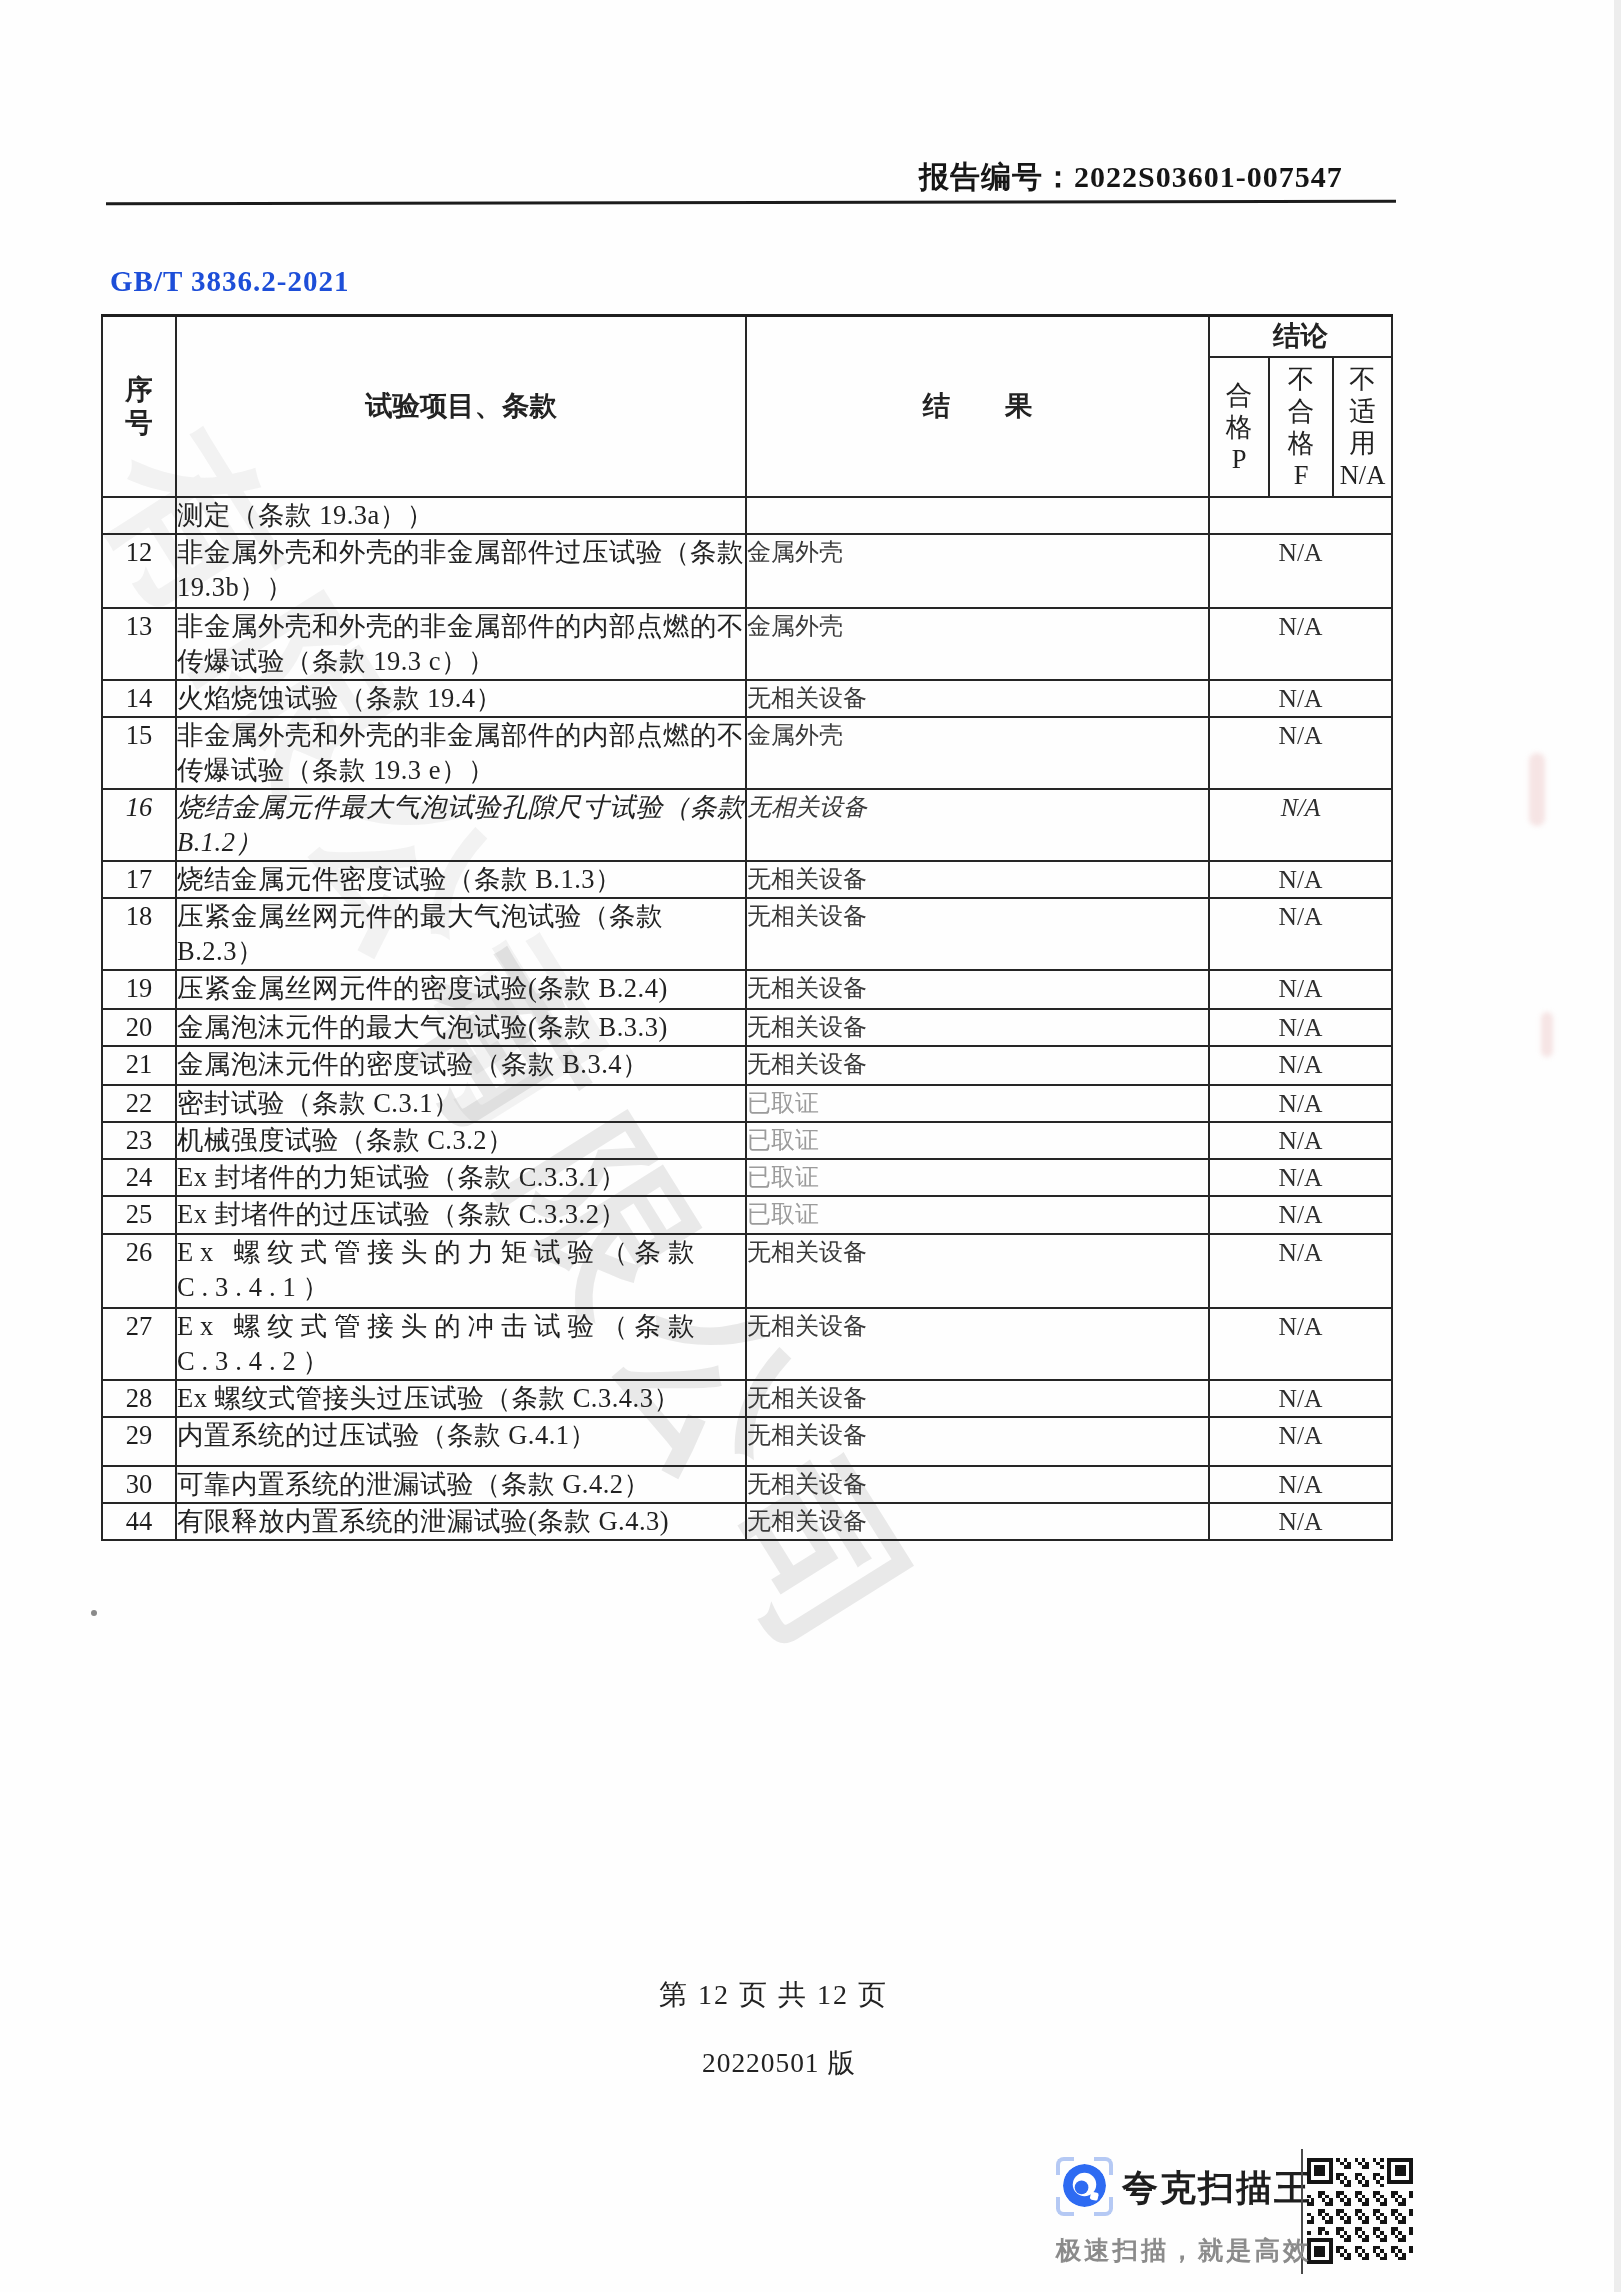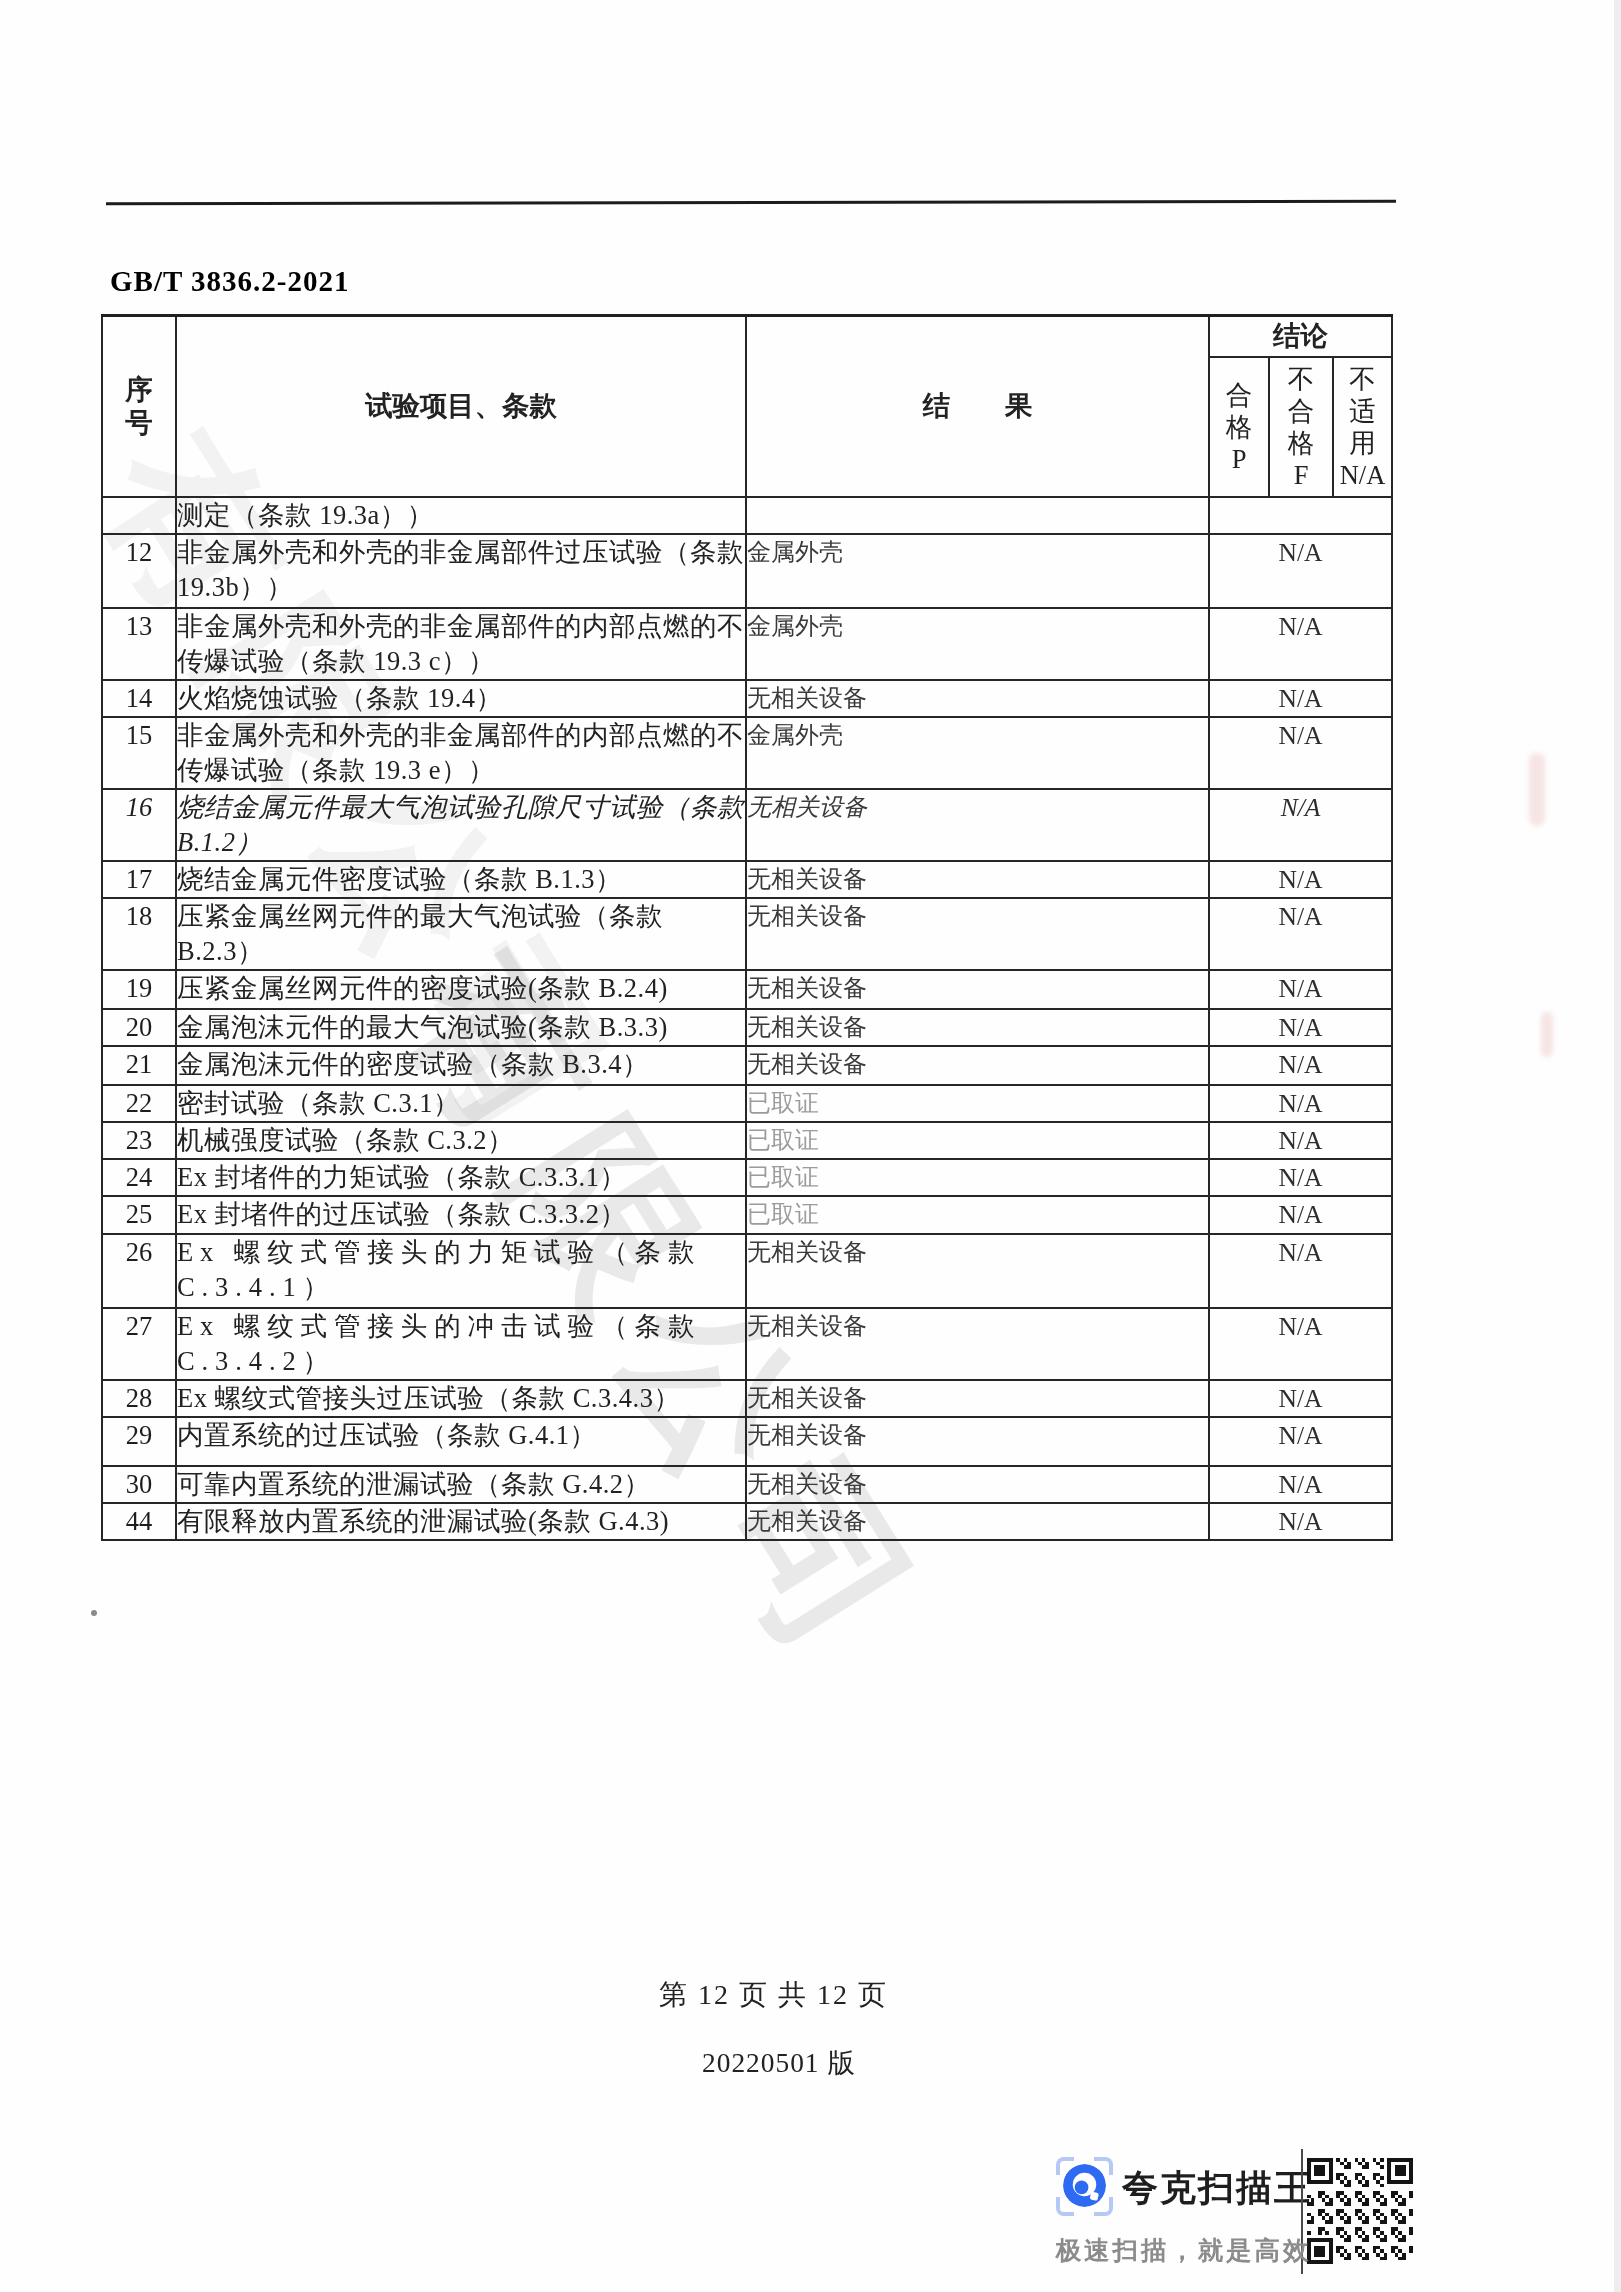--- a/index.html
+++ b/index.html
@@ -5,21 +5,21 @@
 <style>
   html,body{margin:0;padding:0;background:#e9e9e9;}
   .page{
     position:relative;width:1621px;height:2293px;background:#fefefe;
     overflow:hidden;margin:0 auto;
     font-family:"Liberation Serif","DejaVu Serif",serif;color:#1d1d1d;
   }
   
   .report-no{position:absolute;left:919px;top:157px;font-size:30px;letter-spacing:1px;font-weight:600;color:#161616;}
   .header-rule{position:absolute;left:106px;top:201px;width:1290px;height:2.9px;background:#1c1c1c;transform:rotate(-0.12deg);}
-  .standard{position:absolute;left:110px;top:265px;font-size:29px;font-weight:600;letter-spacing:1px;color:#000000;}
+  .standard{position:absolute;left:110px;top:265px;font-size:29px;font-weight:600;letter-spacing:1px;color:#1d4ed8;}
   
   .wm{position:absolute;font-family:"Liberation Sans","DejaVu Sans",sans-serif;font-weight:700;
       font-size:172px;letter-spacing:29px;color:rgba(125,125,125,0.16);
       transform:rotate(58deg);transform-origin:0 0;white-space:nowrap;pointer-events:none;}
   .wm2{left:245px;top:392px;color:rgba(140,140,140,0.10);}
   .wm1{left:549px;top:912px;}
   .edge-shadow{position:absolute;right:0;top:0;width:6.9px;height:2293px;background:rgba(90,90,90,0.10);}
   .smudge{position:absolute;background:rgba(225,160,160,0.28);filter:blur(2.9px);border-radius:7.8px;}
   .smudge.s1{left:1529px;top:753px;width:15.7px;height:73px;}
   .smudge.s2{left:1541px;top:1012px;width:11.8px;height:45px;}
@@ -65,20 +65,21 @@
 
 <div class="page">
 
   <div class="wm wm2">有限公司</div>
   <div class="wm wm1">有限公司</div>
   <div class="edge-shadow"></div>
   <div class="smudge s1"></div>
   <div class="smudge s2"></div>
   <div class="stray-dot"></div>
 
+  <div class="report-no">报告编号：2022S03601-007547</div>
   <div class="header-rule"></div>
   <div class="standard">GB/T 3836.2-2021</div>
 
   <table class="report">
     <colgroup>
       <col style="width:74px">
         <col style="width:570px">
         <col style="width:463px">
       <col style="width:60px">
         <col style="width:64px">

